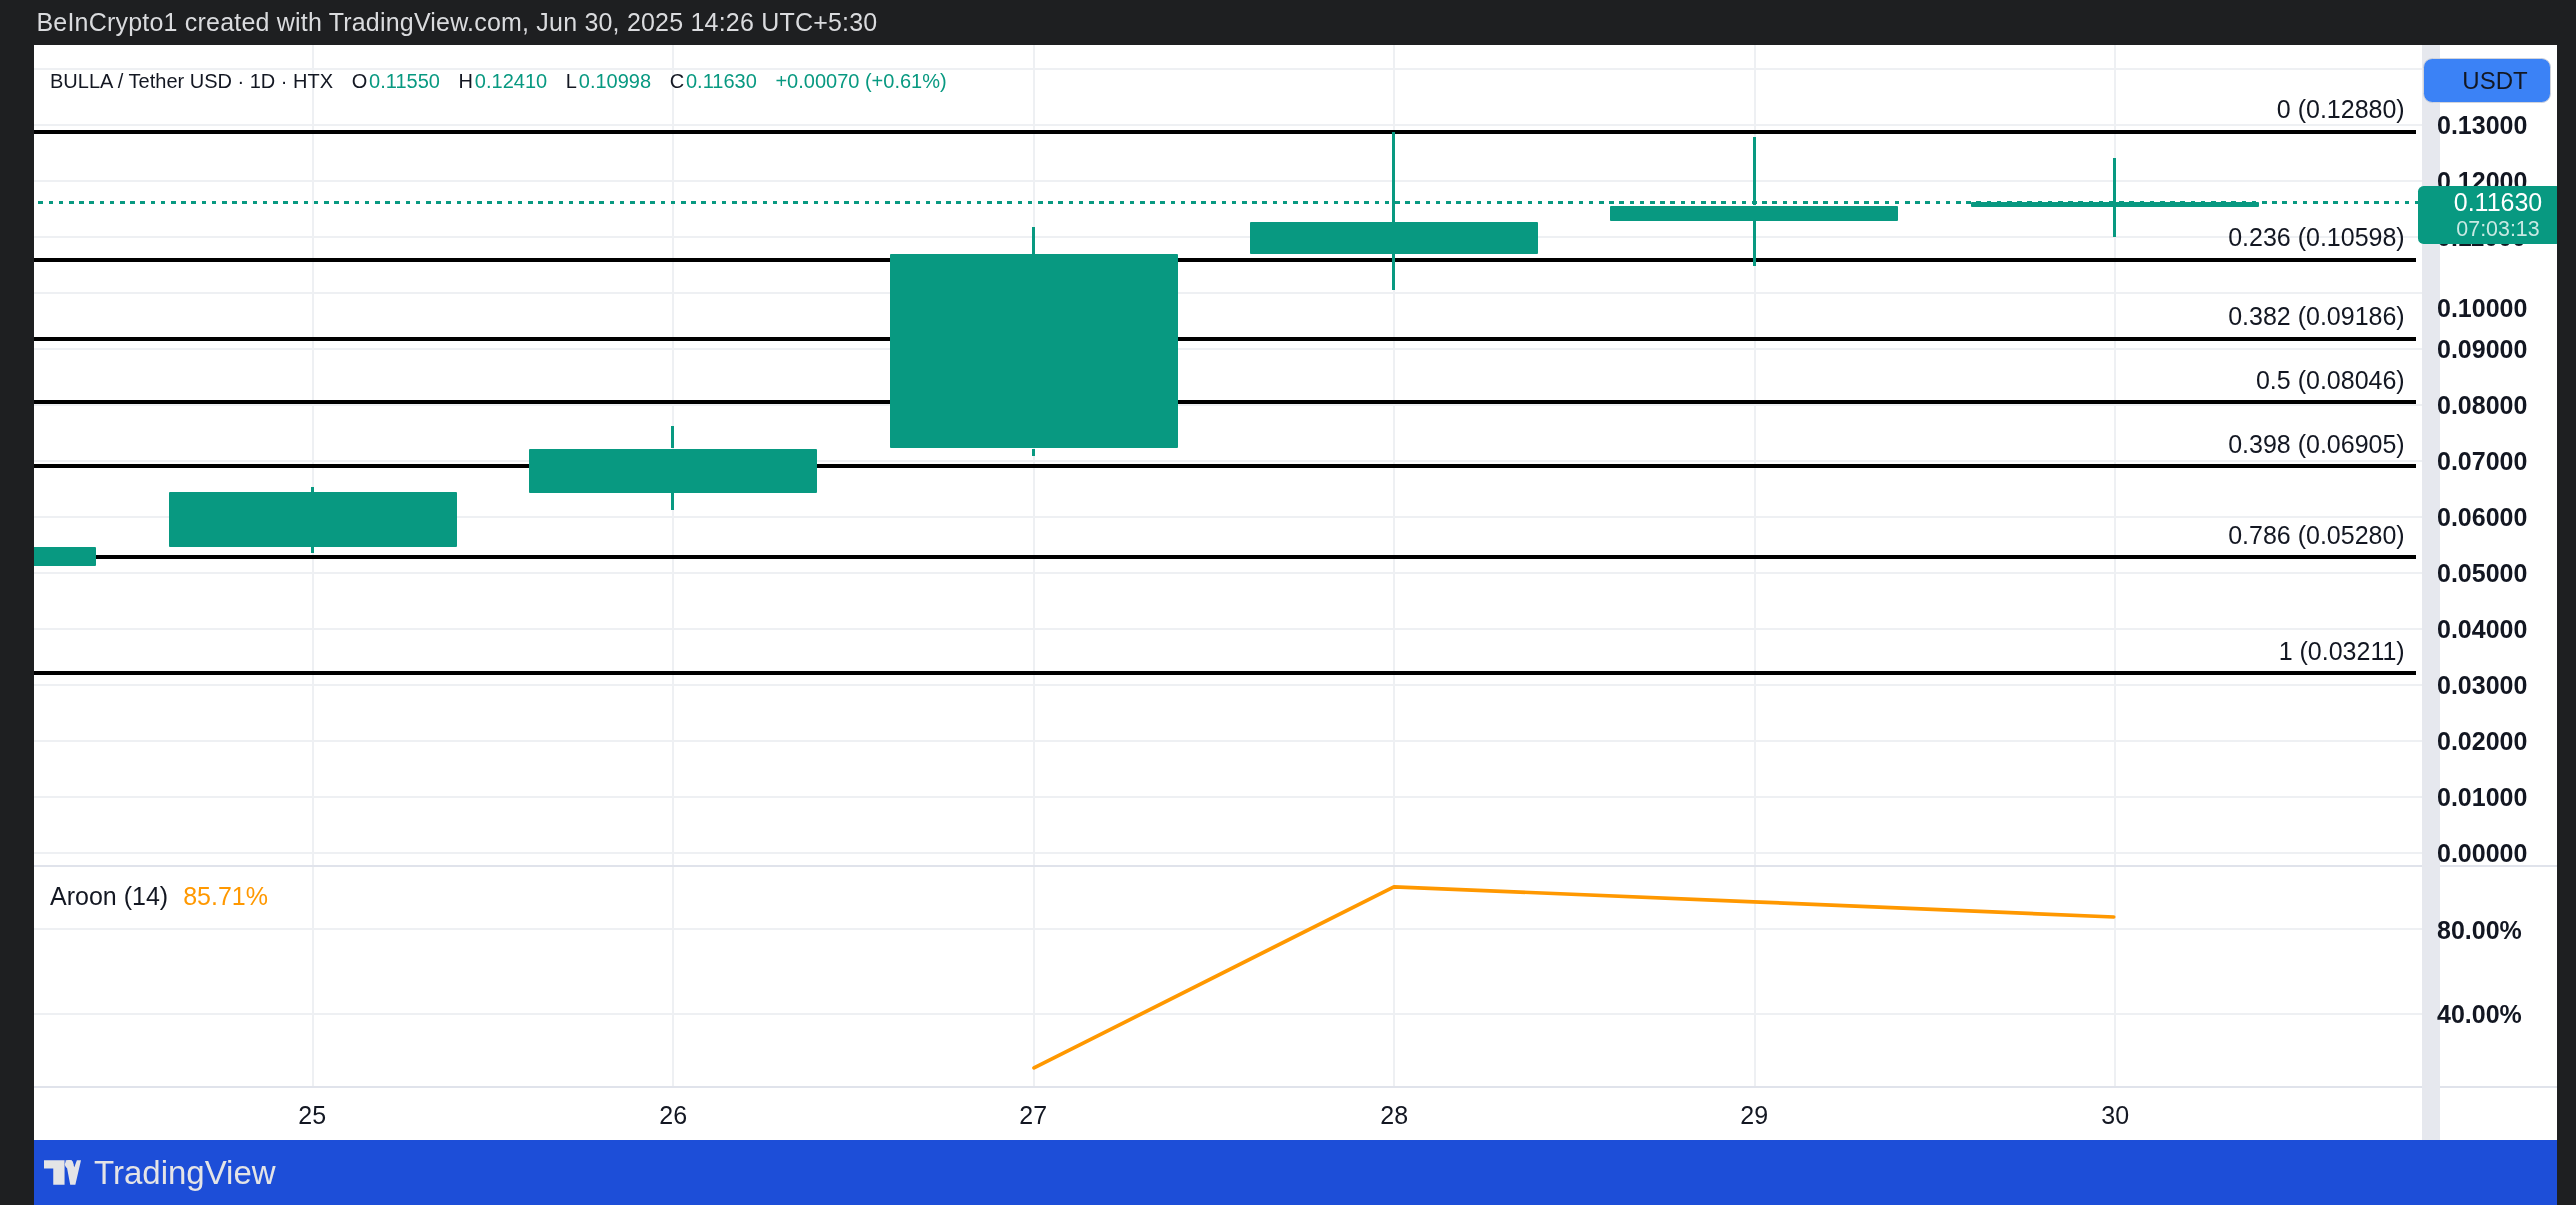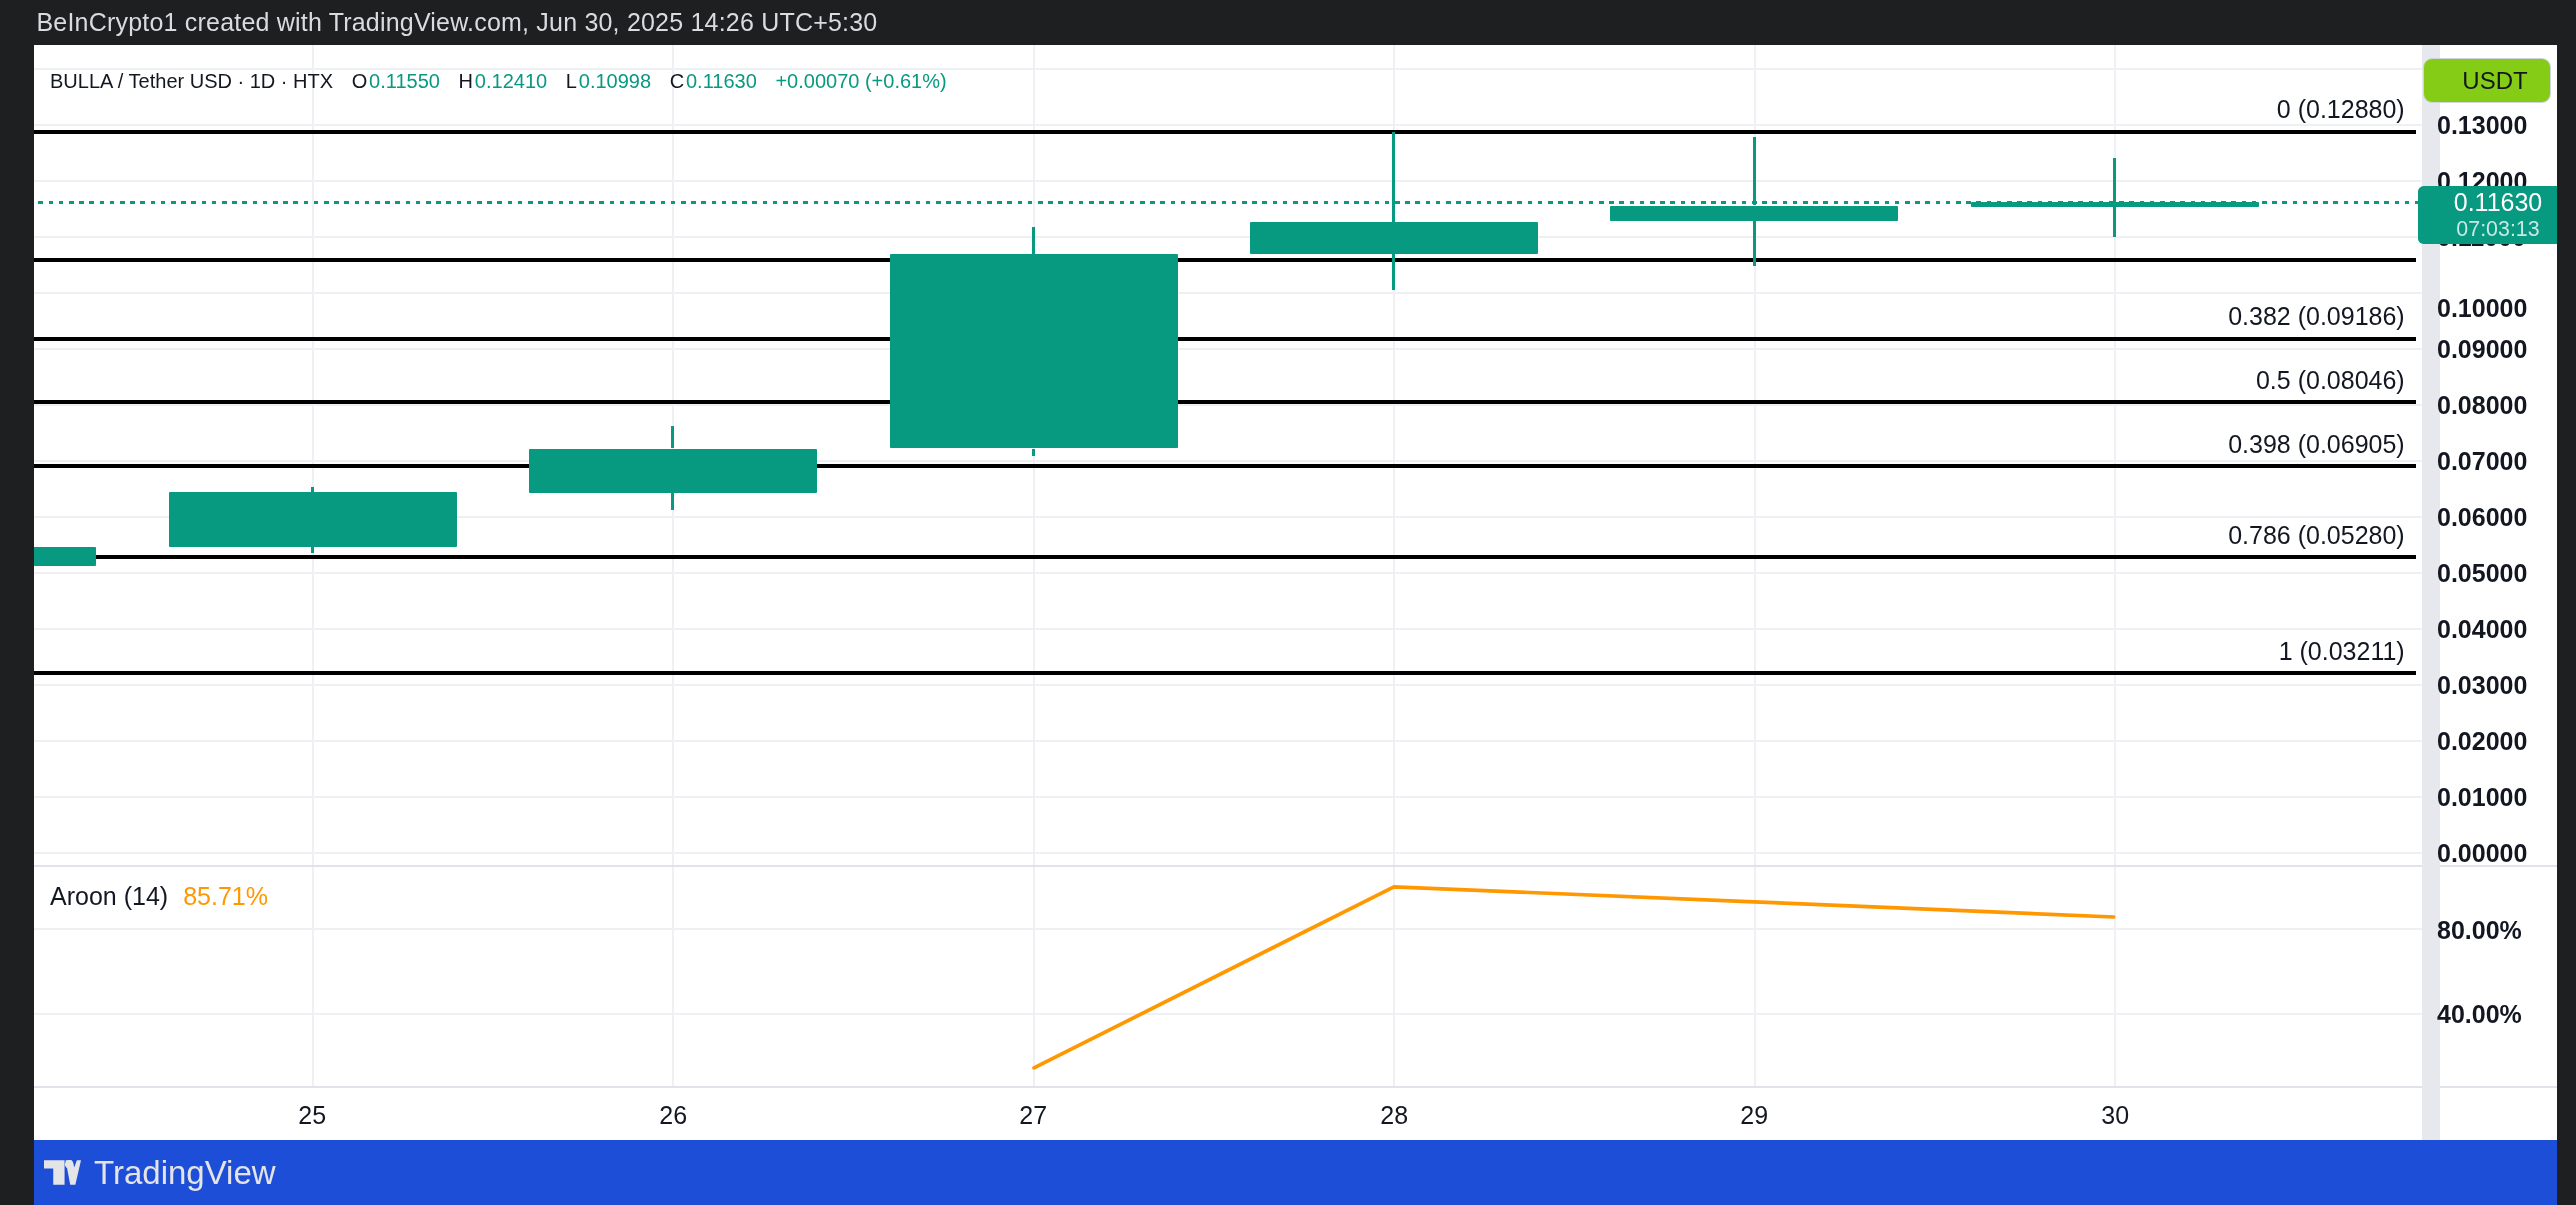--- a/index.html
+++ b/index.html
@@ -30,21 +30,21 @@
   .sep-h{left:17.7px; width:2540px; height:1.9px; background:#e0e3eb;}
   .sep-v{left:2422px; top:45px; width:1.9px; height:1095px; background:#e6e8ee;}
   
   .price-axis-label, .aroon-axis-label{
     position:absolute; left:2437px; width:130px; height:30px; line-height:30px;
     font-size:25px; color:#131722; white-space:nowrap;font-weight:bold;
   }
   .time-label{position:absolute; top:1100px; width:149px; text-align:center;
     font-size:25px; color:#131722; height:30px; line-height:30px;}
   #currency-button{
-    left:2423px; top:58px; width:128px; height:45px; background:#84cc16;
+    left:2423px; top:58px; width:128px; height:45px; background:#3b82f6;
     border:1.9px solid #d1d4dc; border-radius:9.3px; box-sizing:border-box;
     font-size:24px; color:#131722; display:flex; align-items:center; justify-content:center;
     cursor:pointer;
   }
   #price-tag{
     left:2418px; top:186px; width:128px; height:58px; border-radius:5.6px;
     display:flex; flex-direction:column; align-items:center; justify-content:center;
     color:#ffffff;
   }
   #price-tag .p{font-size:25px; line-height:29px; font-weight:500;}
@@ -99,20 +99,21 @@
       <div class="grid-h" style="top: 527px;"></div>
       <div class="grid-h" style="top: 583px;"></div>
       <div class="grid-h" style="top: 639px;"></div>
       <div class="grid-h" style="top: 695px;"></div>
       <div class="grid-h" style="top: 751px;"></div>
       <div class="grid-h" style="top: 807px;"></div>
       <div class="dotted-price-line" style="top: 156px; color: rgb(8, 153, 129);"></div>
       <div class="fib-line" style="top: 85px; background: rgb(0, 0, 0);"></div>
       <div class="fib-label" style="top: 49px;">0 (0.12880)</div>
       <div class="fib-line" style="top: 213px; background: rgb(0, 0, 0);"></div>
+      <div class="fib-label" style="top: 177px;">0.236 (0.10598)</div>
       <div class="fib-line" style="top: 292px; background: rgb(0, 0, 0);"></div>
       <div class="fib-label" style="top: 256px;">0.382 (0.09186)</div>
       <div class="fib-line" style="top: 355px; background: rgb(0, 0, 0);"></div>
       <div class="fib-label" style="top: 320px;">0.5 (0.08046)</div>
       <div class="fib-line" style="top: 419px; background: rgb(0, 0, 0);"></div>
       <div class="fib-label" style="top: 384px;">0.398 (0.06905)</div>
       <div class="fib-line" style="top: 510px; background: rgb(0, 0, 0);"></div>
       <div class="fib-label" style="top: 475px;">0.786 (0.05280)</div>
       <div class="fib-line" style="top: 626px; background: rgb(0, 0, 0);"></div>
       <div class="fib-label" style="top: 591px;">1 (0.03211)</div>

